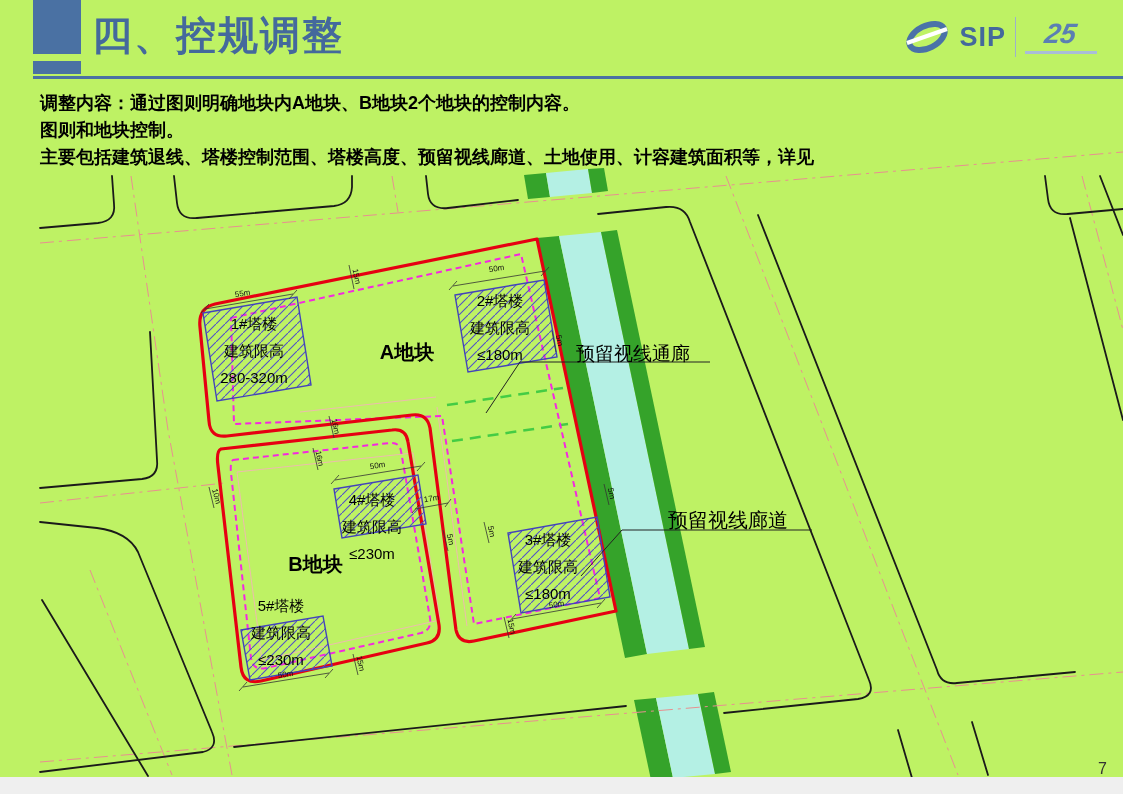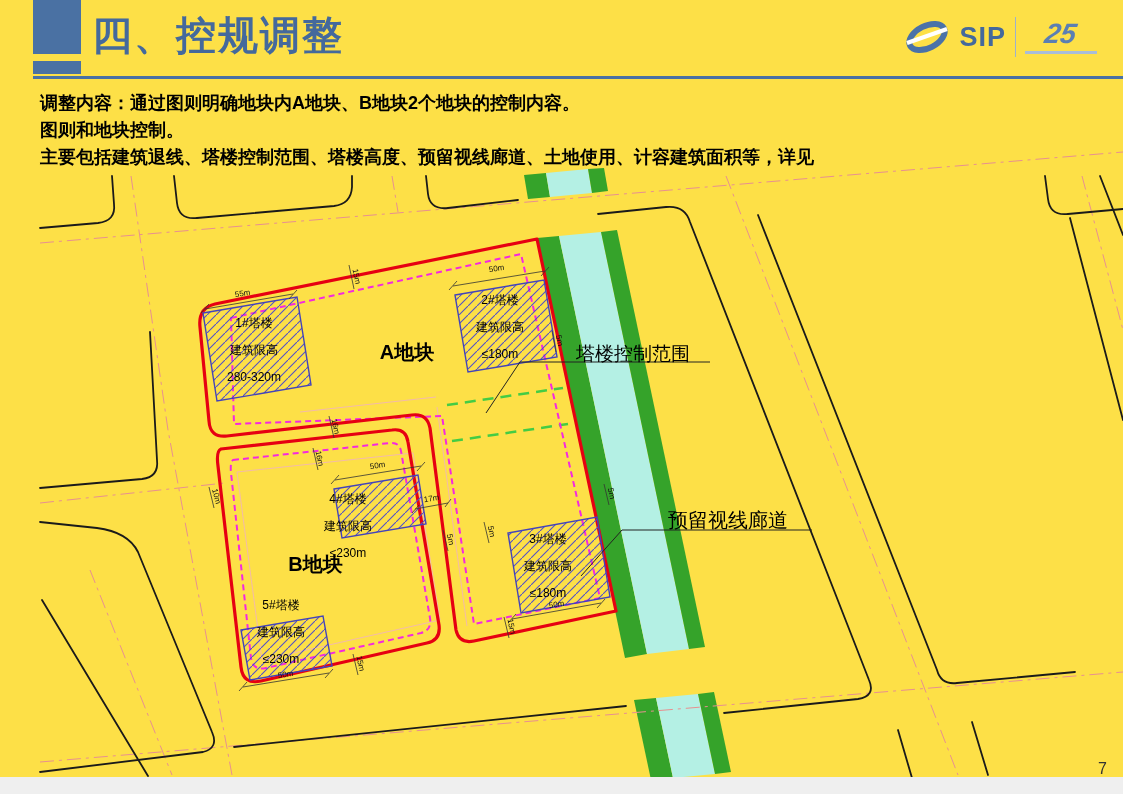--- a/index.html
+++ b/index.html
@@ -1,34 +1,34 @@
 <!DOCTYPE html>
 <html><head>
 <meta charset="utf-8">
 <style>
   html,body{margin:0;padding:0;}
   body{font-family:"Liberation Sans",sans-serif;}
-  .slide{position:relative;width:1123px;height:794px;background:#fde047;overflow:hidden;}
+  .slide{position:relative;width:1123px;height:794px;background:#bef264;overflow:hidden;}
   
   .accent-square{position:absolute;left:33px;top:0;width:48px;height:54px;background:#4a71a3;}
   .accent-bar{position:absolute;left:33px;top:61px;width:48px;height:13px;background:#4a71a3;}
   .page-title{position:absolute;left:92px;top:8px;font-size:40px;font-weight:700;color:#44699c;letter-spacing:2px;}
   .header-divider{position:absolute;left:33px;top:76px;width:1090px;height:3px;background:#4a71a3;}
   .logo{position:absolute;right:26px;top:16px;display:flex;align-items:center;gap:9px;}
   .logo-sip{font-size:27px;font-weight:700;color:#44699c;letter-spacing:1px;}
   .logo-sep{width:1px;height:40px;background:#9db1cc;}
   .logo-25wrap{display:flex;flex-direction:column;align-items:center;}
   .logo-25{font-size:28px;font-weight:700;font-style:italic;color:#5b7fb3;transform:skewX(-10deg);line-height:28px;}
   .logo-microbar{width:72px;height:3px;background:#a9bdd8;margin-top:3px;}
   
   .body-text{position:absolute;left:40px;top:90px;width:1060px;font-size:18px;font-weight:700;color:#000;line-height:27px;}
   
   .map-label{position:absolute;color:#000;text-align:center;}
   .plot-label{font-size:20px;font-weight:600;}
-  .tower-label{font-size:12px;font-weight:500;line-height:27px;white-space:nowrap;}
+  .tower-label{font-size:15px;font-weight:500;line-height:27px;white-space:nowrap;}
   .leader-label{font-size:19px;font-weight:500;white-space:nowrap;}
   .page-number{position:absolute;right:16px;top:760px;font-size:16px;color:#333;}
   .footer-bar{position:absolute;left:0;bottom:0;width:1123px;height:17px;background:#efefef;}
   svg{position:absolute;left:0;top:0;}
   svg text{font-family:"Liberation Sans",sans-serif;font-size:8px;fill:#111;}
 </style>
 </head>
 <body>
 
 <div class="slide">
@@ -190,30 +190,30 @@
   <div class="map-label tower-label" style="left:444px;top:287px;width:112px;">
     <div>2#塔楼</div>
     <div>建筑限高</div>
     <div>≤180m</div>
   </div>
   <div class="map-label tower-label" style="left:492px;top:526px;width:112px;">
     <div>3#塔楼</div>
     <div>建筑限高</div>
     <div>≤180m</div>
   </div>
-  <div class="map-label tower-label" style="left:292px;top:486px;width:112px;">
+  <div class="map-label tower-label" style="left:316px;top:486px;width:112px;">
     <div>4#塔楼</div>
     <div>建筑限高</div>
     <div>≤230m</div>
   </div>
   <div class="map-label tower-label" style="left:226px;top:592px;width:110px;">
     <div>5#塔楼</div>
     <div>建筑限高</div>
     <div>≤230m</div>
   </div>
 
-  <div class="map-label leader-label" style="left:576px;top:341px;">塔楼控制范围</div>
+  <div class="map-label leader-label" style="left:576px;top:341px;">预留视线通廊</div>
   <div class="map-label leader-label" style="left:668px;top:507px;font-size:20px;">预留视线廊道</div>
 
   <div class="footer-bar"></div>
   <div class="page-number">7</div>
 
 </div>
 
 </body></html>

